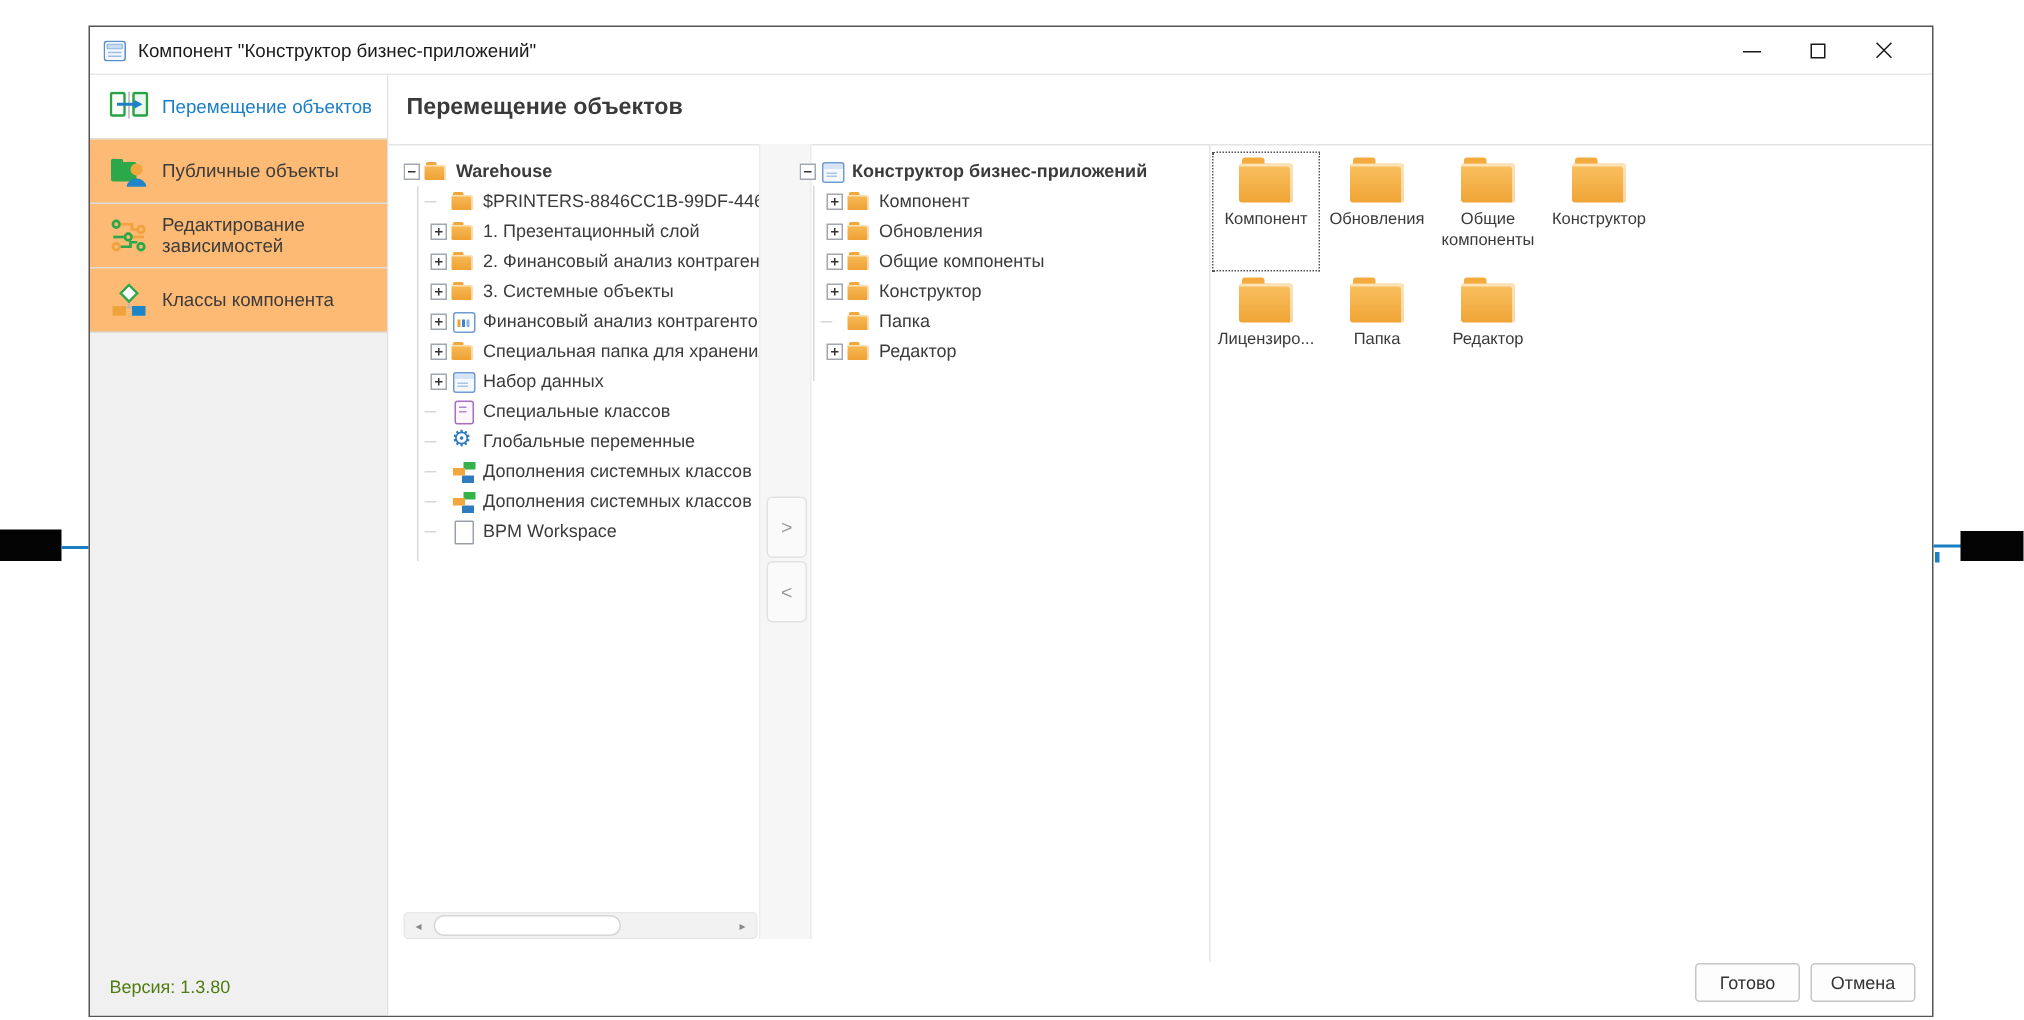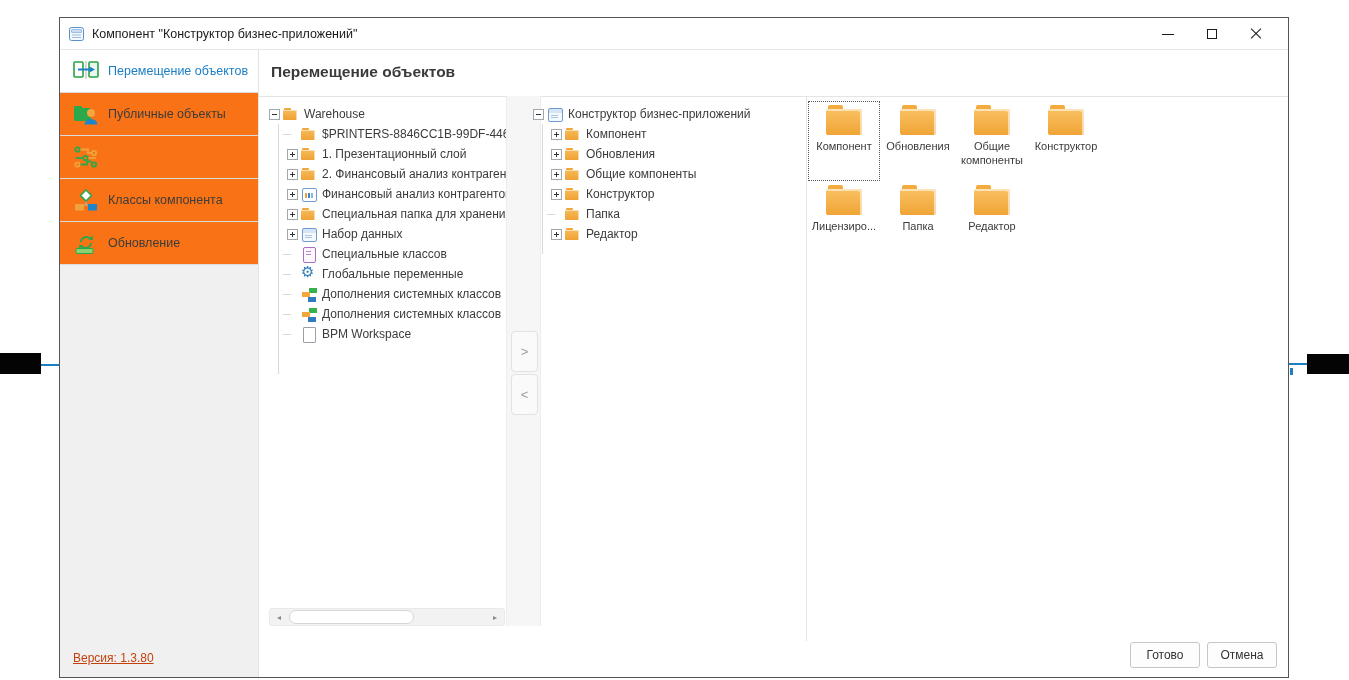--- a/index.html
+++ b/index.html
@@ -22,39 +22,39 @@
   .glyph-close { position:relative; width:12px; height:12px; }
   .glyph-close::before,.glyph-close::after { content:""; position:absolute; left:-1px; top:5px;
     width:14px; height:1px; background:#1a1a1a; }
   .glyph-close::before { transform:rotate(45deg); }
   .glyph-close::after  { transform:rotate(-45deg); }
 
   
   .sidebar { position:absolute; left:0; top:32px; bottom:0; width:199px; background:#f0f0f0;
     border-right:1px solid #e2e2e2; }
   .side-item { height:43px; display:flex; align-items:center; padding-left:11px;
-    border-bottom:1px solid #dcdcdc; font-size:12.5px; color:#3c3c3c; cursor:pointer; background:#f97316; }
+    border-bottom:1px solid #dcdcdc; font-size:12.5px; color:#3c3c3c; cursor:pointer; background:#fdba74; }
   .side-item .s-icon { width:30px; margin-right:7px; display:flex; justify-content:center; flex:0 0 30px; }
   .side-item.selected { background:#fff; color:#1b7ec6; }
   .side-item .s-label { line-height:1.15; }
-  .version { position:absolute; left:13px; bottom:12px; font-size:12px; color:#c2410c;text-decoration:underline; }
+  .version { position:absolute; left:13px; bottom:12px; font-size:12px; color:#4d7c0f; }
 
   
   .main { position:absolute; left:199px; top:32px; right:0; bottom:0; background:#fff; }
   .page-title { position:absolute; left:12px; top:13px; font-size:15.5px; font-weight:bold; color:#3a3a3a; }
   .head-sep { position:absolute; left:0; right:0; top:46px; height:1px; background:#e4e4e4; }
 
   
   .tree { position:absolute; top:52px; height:510px; overflow:hidden; padding:2px 0 0 4px; }
   .tree-src { left:6px; width:241px; }
   .tree-dst { left:270px; width:263px; }
   .trow { display:flex; align-items:center; height:20px; white-space:nowrap; overflow:hidden;
     font-size:12px; color:#3b3b3b; cursor:default; }
   .trow[data-level="1"] { padding-left:18px; }
-  .trow.bold .tlabel { font-weight:normal;text-align:right; }
+  .trow.bold .tlabel { font-weight:bold;text-align:right; }
   .tlabel { margin-left:5px; }
   .tree-connector { position:absolute; left:13px; width:1px; background:#d8d8d8; }
   .tree-src .tree-connector { top:22px; height:250px; }
   .tree-dst .tree-connector { top:22px; height:130px; }
 
   .exp { position:relative; width:11px; height:11px; flex:0 0 11px; }
   .exp[data-expand="collapsed"], .exp[data-expand="expanded"] { border:1px solid #a2a7ad; background:#fff; }
   .exp[data-expand="collapsed"]::before, .exp[data-expand="expanded"]::before {
     content:""; position:absolute; left:2px; top:4px; width:5px; height:1px; background:#333; }
   .exp[data-expand="collapsed"]::after {
@@ -206,44 +206,33 @@
           <path d="M6.5 3.5 H14 V7 H17.5" stroke="#f0a23c"></path>
           <circle cx="20" cy="7" r="2.2" stroke="#f0a23c"></circle>
           <path d="M1.5 12 H8.5" stroke="#2aa84a"></path>
           <circle cx="11.5" cy="12" r="2.2" stroke="#2aa84a"></circle>
           <path d="M14.5 12 H22" stroke="#f0a23c"></path>
           <circle cx="3.5" cy="18.5" r="2.2" stroke="#f0a23c"></circle>
           <path d="M6.5 18.5 H13 V15.5 H17.5" stroke="#2aa84a"></path>
           <circle cx="20" cy="18.5" r="2.2" stroke="#2aa84a"></circle>
         </svg>
       </span>
+      <span class="s-label">Редактирование зависимостей</span>
     </div>
     <div class="side-item">
       <span class="s-icon">
         <svg viewBox="0 0 24 22" width="24" height="22">
           <path d="M12 12 V16 M5.5 16 H18.5 M5.5 16 V18 M18.5 16 V18" stroke="#b5b5b5" fill="none"></path>
           <path d="M12 1 L17.5 6.5 L12 12 L6.5 6.5 Z" fill="#fff" stroke="#2aa84a" stroke-width="1.6"></path>
           <rect x="1" y="15" width="9" height="6.5" fill="#f0a23c"></rect>
           <rect x="14" y="15" width="9" height="6.5" fill="#1e86c8"></rect>
         </svg>
       </span>
       <span class="s-label">Классы компонента</span>
     </div>
-    <div class="side-item">
-      <span class="s-icon">
-        <svg viewBox="0 0 24 22" width="24" height="22">
-          <rect x="2" y="16.5" width="17" height="5" rx="1" fill="#8ed06f" stroke="#2aa84a"></rect>
-          <path d="M7 10 a5.5 5.5 0 0 1 10 -2.5" fill="none" stroke="#2aa84a" stroke-width="2"></path>
-          <path d="M18.6 3.6 l0.5 4.6 l-4.6 -0.7 Z" fill="#2aa84a"></path>
-          <path d="M17 11 a5.5 5.5 0 0 1 -10 2.5" fill="none" stroke="#2aa84a" stroke-width="2"></path>
-          <path d="M5.4 17.4 l-0.5 -4.6 l4.6 0.7 Z" fill="#2aa84a"></path>
-        </svg>
-      </span>
-      <span class="s-label">Обновление</span>
-    </div>
     <div class="version">Версия: 1.3.80</div>
   </div>
 
   <div class="main">
     <div class="page-title">Перемещение объектов</div>
     <div class="head-sep"></div>
 
     <div class="tree tree-src">
       <div class="tree-connector"></div>
 
@@ -264,20 +253,25 @@
           <span class="ticon" data-icon="folder-icon"></span>
           <span class="tlabel">1. Презентационный слой</span>
         </div>
 
         <div class="trow" data-level="1">
           <span class="exp" data-expand="collapsed"></span>
           <span class="ticon" data-icon="folder-icon"></span>
           <span class="tlabel">2. Финансовый анализ контрагентов</span>
         </div>
 
+        <div class="trow" data-level="1">
+          <span class="exp" data-expand="collapsed"></span>
+          <span class="ticon" data-icon="folder-icon"></span>
+          <span class="tlabel">3. Системные объекты</span>
+        </div>
 
 
         <div class="trow" data-level="1">
           <span class="exp" data-expand="collapsed"></span>
           <span class="ticon" data-icon="chart-icon"></span>
           <span class="tlabel">Финансовый анализ контрагентов</span>
         </div>
 
         <div class="trow" data-level="1">
           <span class="exp" data-expand="collapsed"></span>

